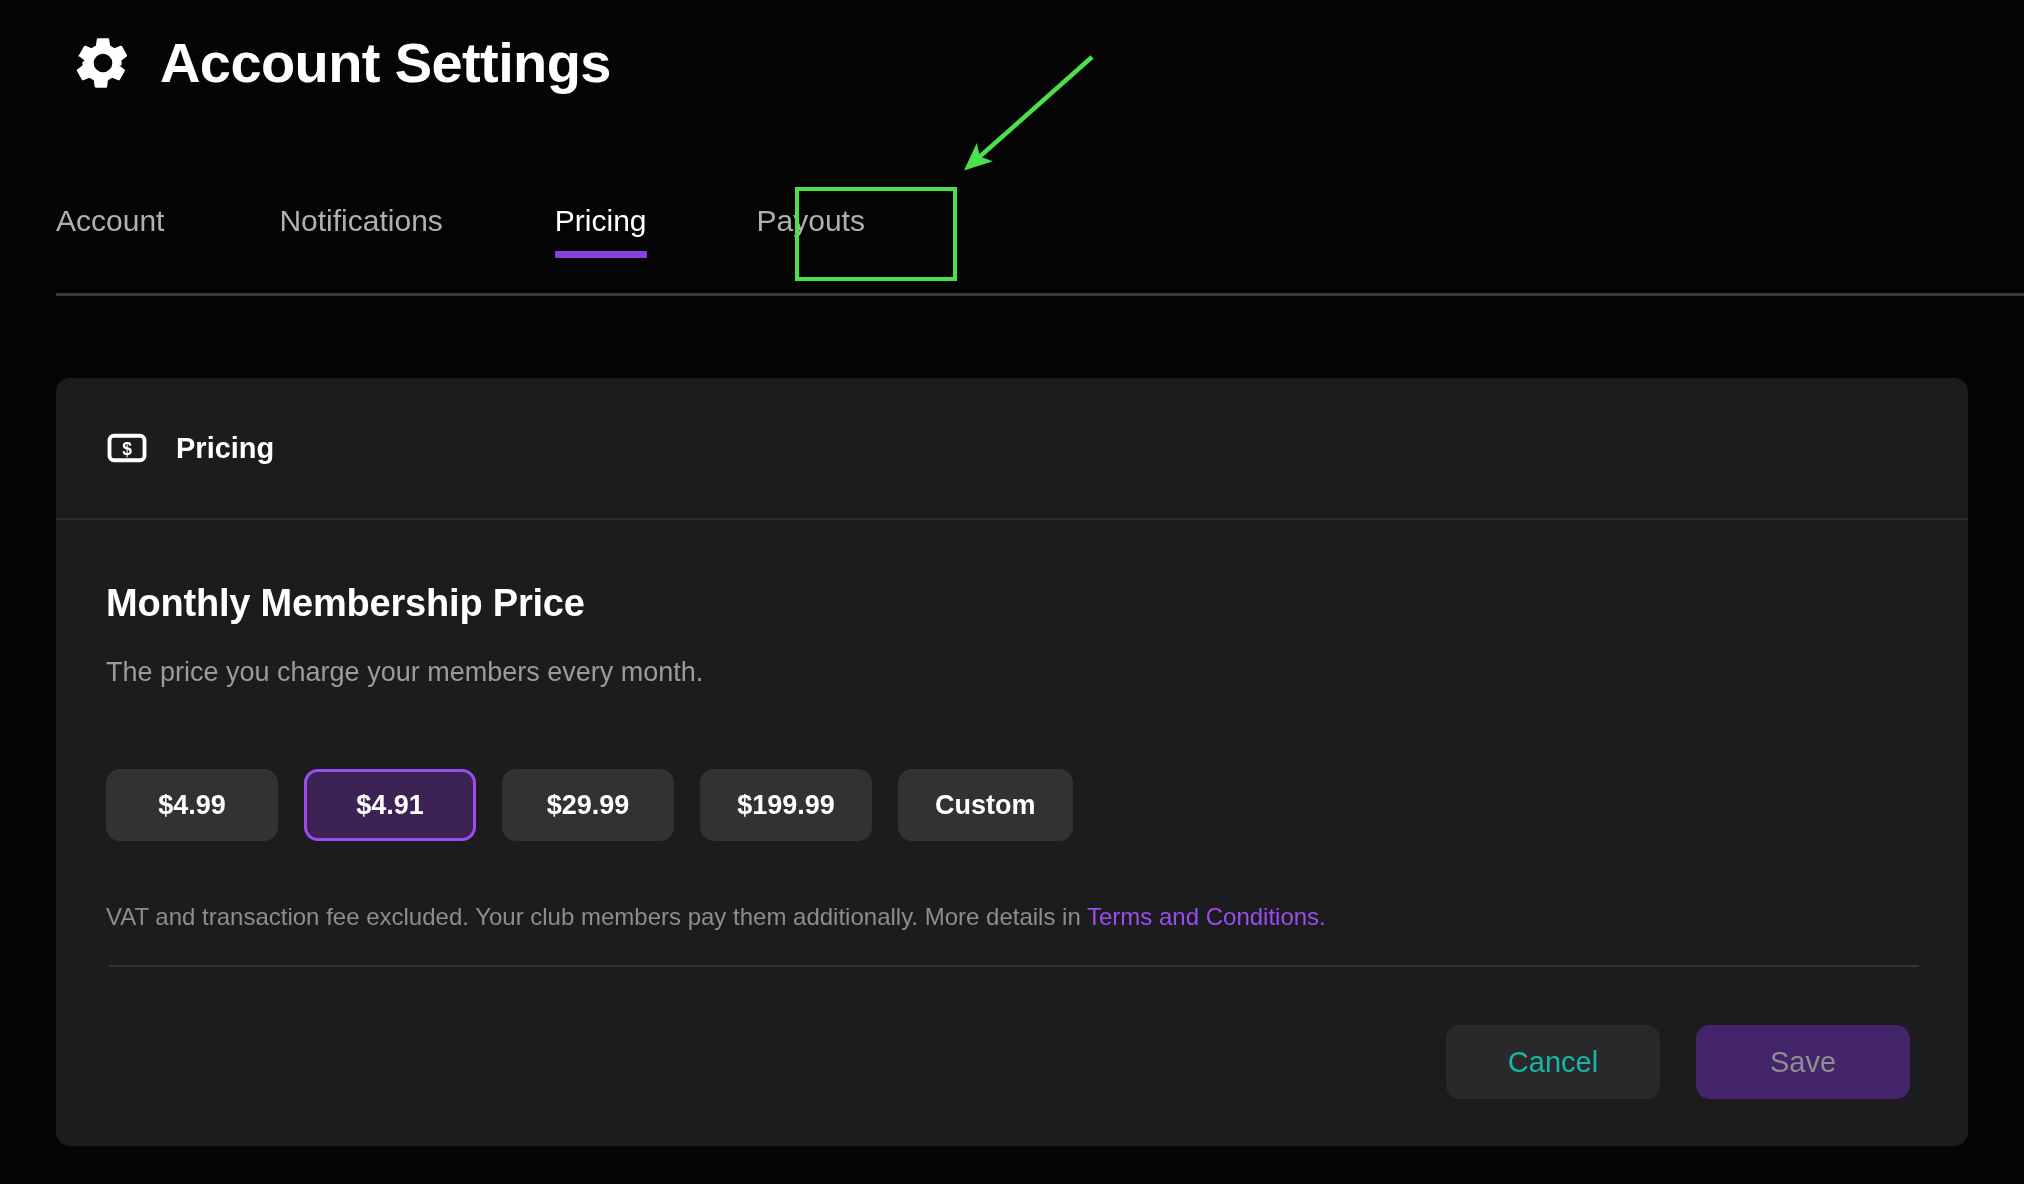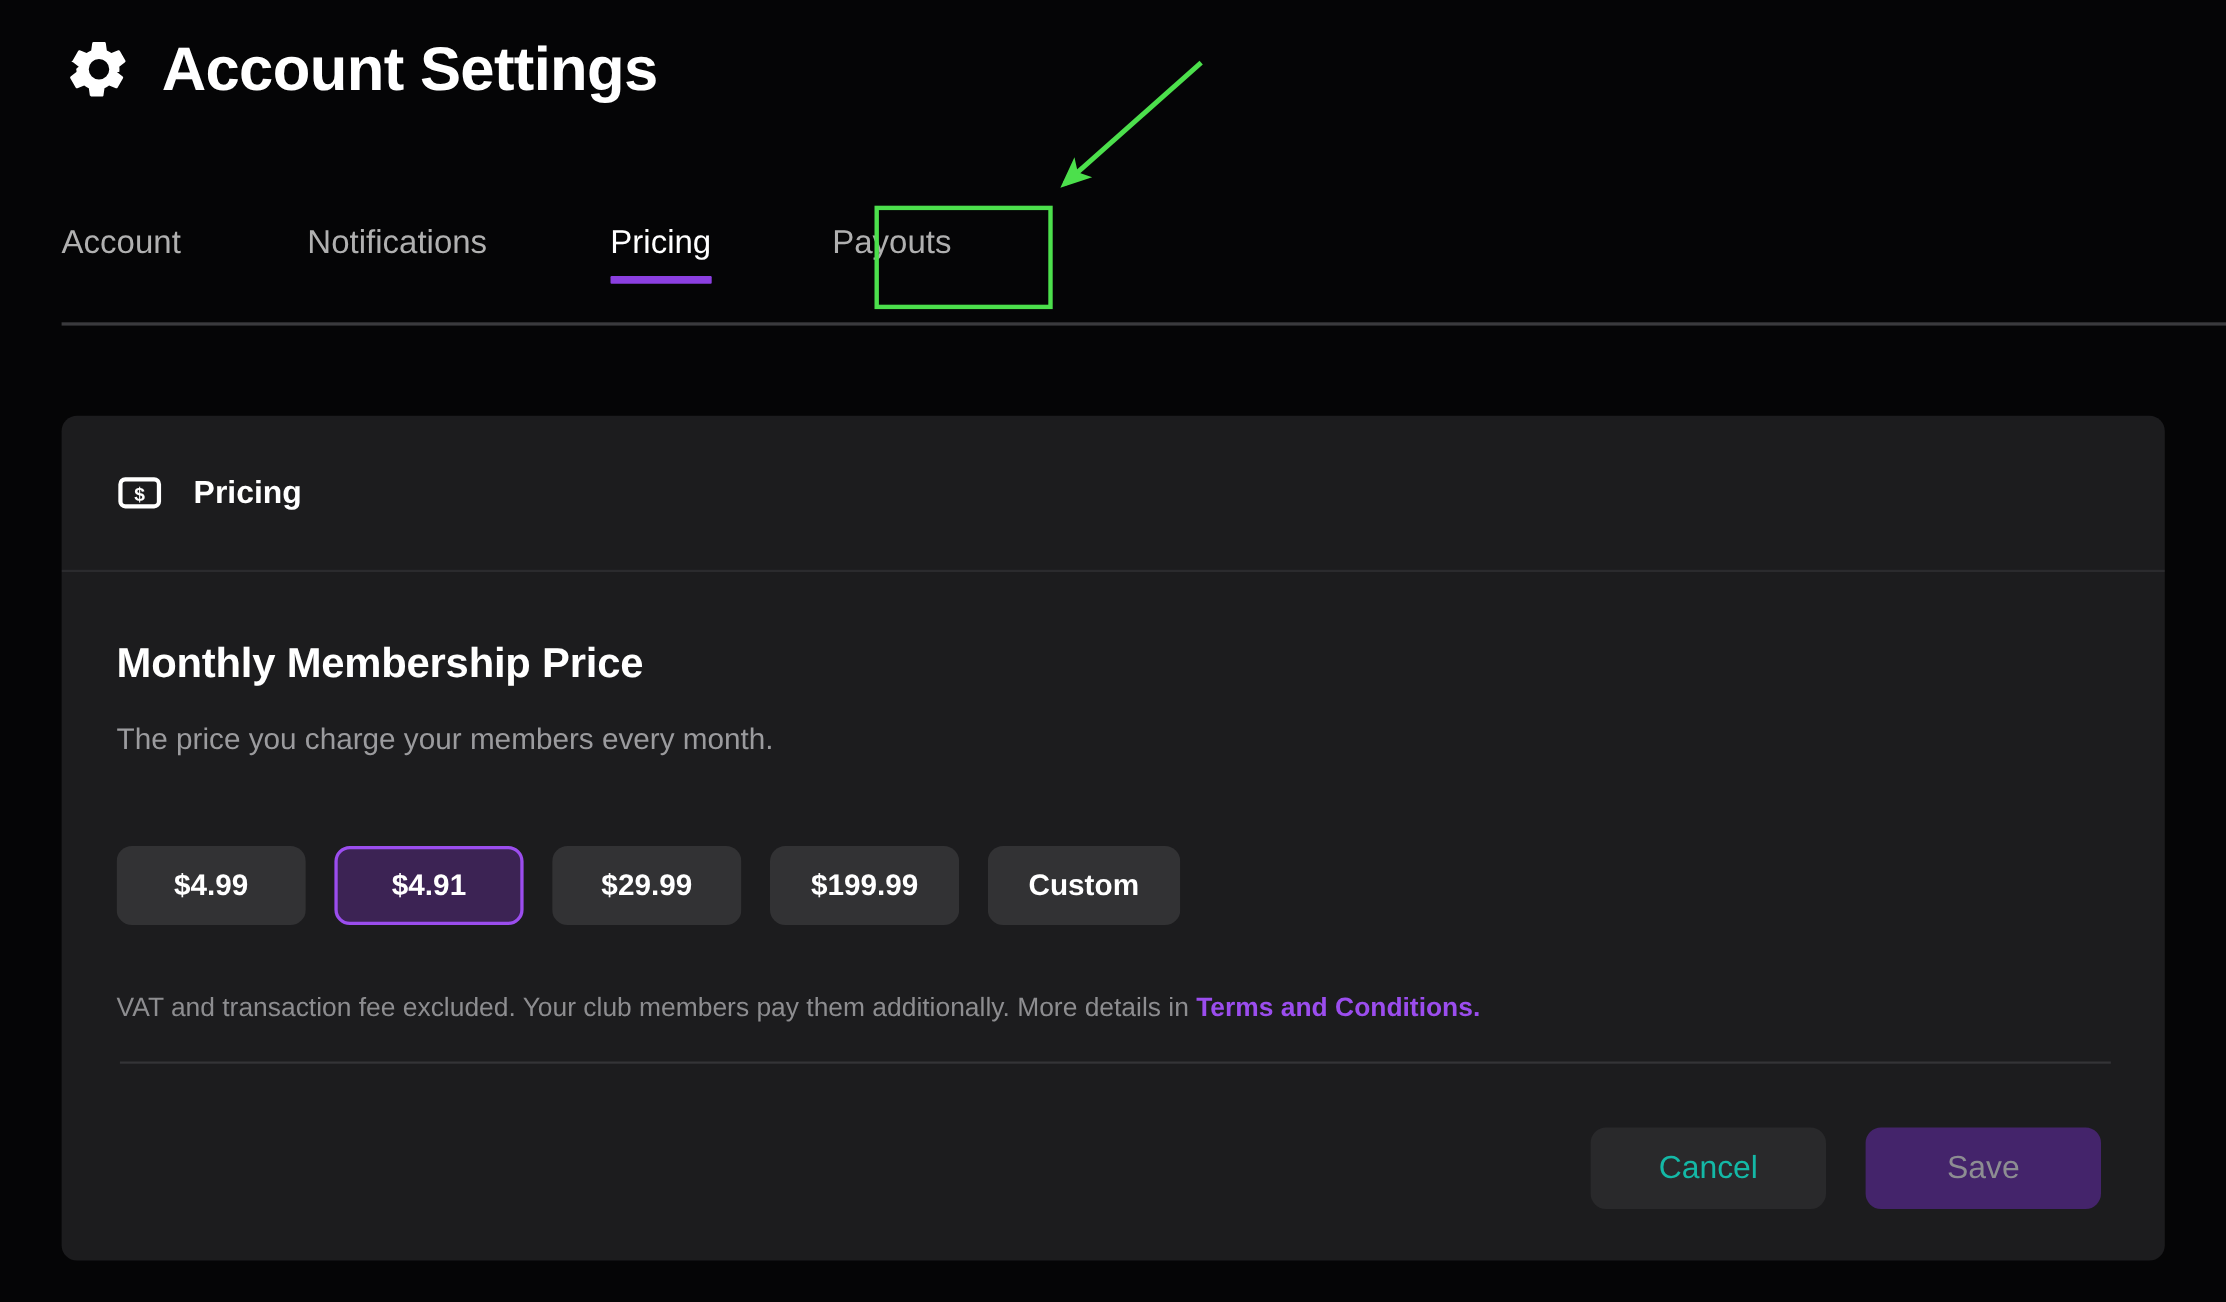--- a/index.html
+++ b/index.html
@@ -15,21 +15,21 @@
   #page {
     position: relative;
     width: 2024px;
     height: 1184px;
     background: #050506;
   }
 
   
   .page-header {
     position: absolute;
-    left: 59px;
+    left: 72px;
     top: 18px;
     display: flex;
     align-items: center;
     gap: 26px;
     height: 90px;
   }
   .gear-icon {
     width: 62px;
     height: 62px;
     display: block;
@@ -154,21 +154,20 @@
   }
 
   .fineprint {
     margin-top: 62px;
     font-size: 24px;
     color: #8d8d90;
   }
   .fineprint a {
     color: #9b4dee;
     text-decoration: none;
-    font-weight: bold;
   }
 
   .footer-divider {
     margin-top: 34px;
     margin-left: 3px;
     width: 1810px;
     height: 2px;
     background: #343437;
   }
 

